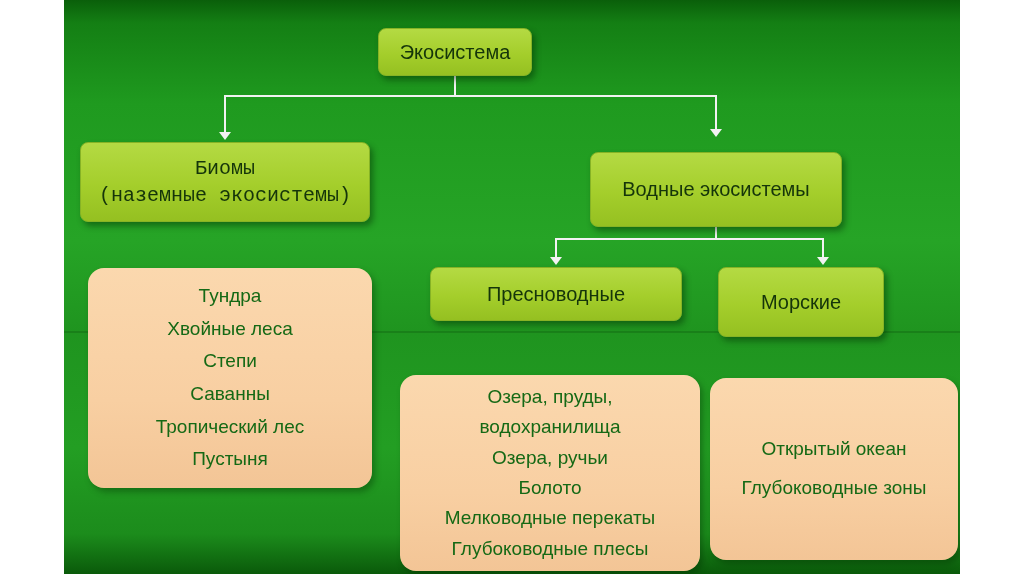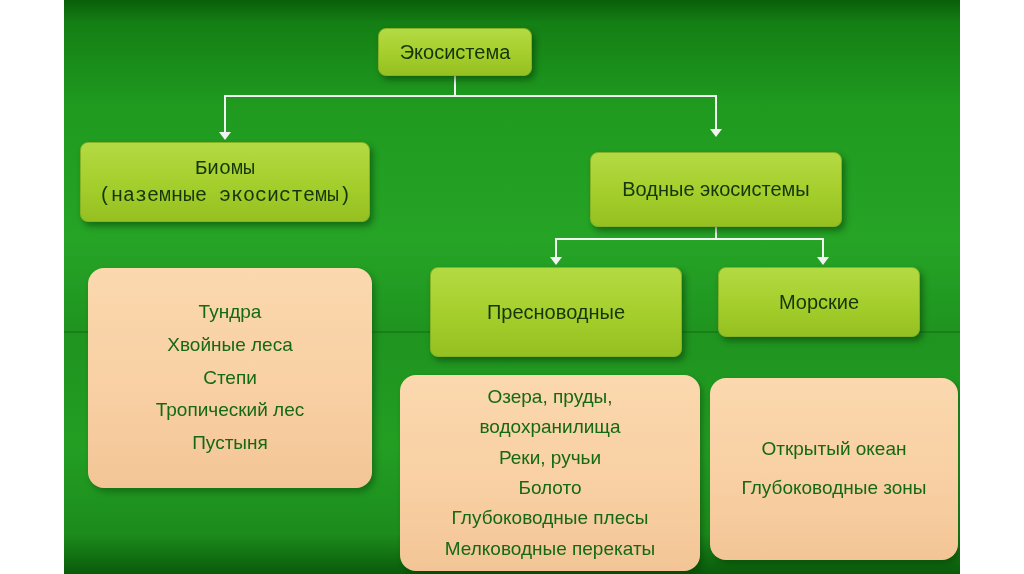--- a/index.html
+++ b/index.html
@@ -68,22 +68,22 @@
     position: absolute;
     width: 0; height: 0;
     border-left: 6px solid transparent;
     border-right: 6px solid transparent;
     border-top: 8px solid #f2f2f2;
   }
   
   #node-root       { left: 314px; top: 28px;  width: 154px; height: 48px; }
   #node-biomes     { left: 16px;  top: 142px; width: 290px; height: 80px; font-family: Liberation Mono, monospace; }
   #node-aquatic    { left: 526px; top: 152px; width: 252px; height: 75px; }
-  #node-freshwater { left: 366px; top: 267px; width: 252px; height: 90px; }
-  #node-marine     { left: 654px; top: 267px; width: 202px; height: 70px; }
+  #node-freshwater { left: 366px; top: 267px; width: 252px; height: 54px; }
+  #node-marine     { left: 654px; top: 267px; width: 166px; height: 70px; }
   
   #leaf-biomes     { left: 24px;  top: 268px; width: 284px; height: 220px; }
   #leaf-freshwater { left: 336px; top: 375px; width: 300px; height: 196px; }
   #leaf-marine     { left: 646px; top: 378px; width: 248px; height: 182px; gap: 6px; }
   
   #line-root-v      { left: 390px; top: 76px;  width: 2px;   height: 21px; }
   #line-h1          { left: 160px; top: 95px;  width: 493px; height: 2px; }
   #line-biomes-v    { left: 160px; top: 95px;  width: 2px;   height: 38px; }
   #line-aquatic-v   { left: 651px; top: 95px;  width: 2px;   height: 35px; }
   #line-aquatic-dn  { left: 651px; top: 215px; width: 2px;   height: 24px; }
@@ -136,31 +136,32 @@
     </div>
 
     <div class="node" id="node-marine">
       <span>Морские</span>
     </div>
 
     <div class="leaf" id="leaf-biomes">
         <div>Тундра</div>
         <div>Хвойные леса</div>
         <div>Степи</div>
+        <div>Саванны</div>
         <div>Тропический лес</div>
         <div>Пустыня</div>
       </div>
 
     <div class="leaf" id="leaf-freshwater">
         <div>Озера, пруды,</div>
         <div>водохранилища</div>
-        <div>Реки, ручьи</div>
+        <div>Озера, ручьи</div>
         <div>Болото</div>
+        <div>Мелководные перекаты</div>
         <div>Глубоководные плесы</div>
-        <div>Мелководные перекаты</div>
       </div>
 
     <div class="leaf" id="leaf-marine">
         <div>Открытый океан</div>
         <div>Глубоководные зоны</div>
       </div>
 
   </div>
 </div>
 

